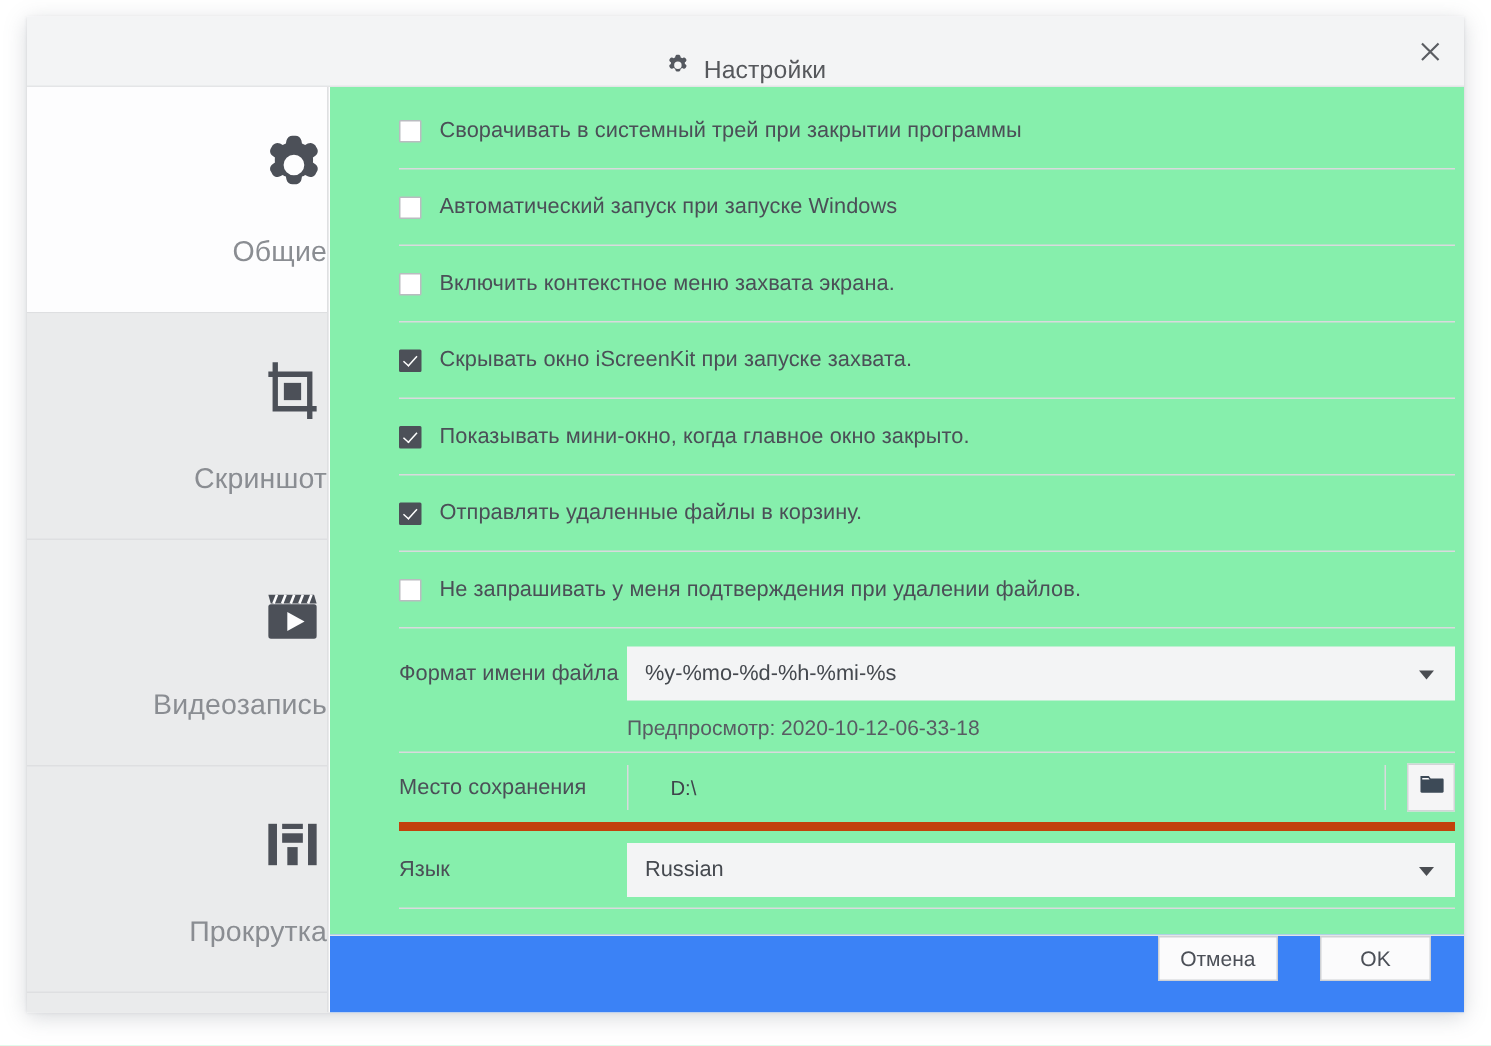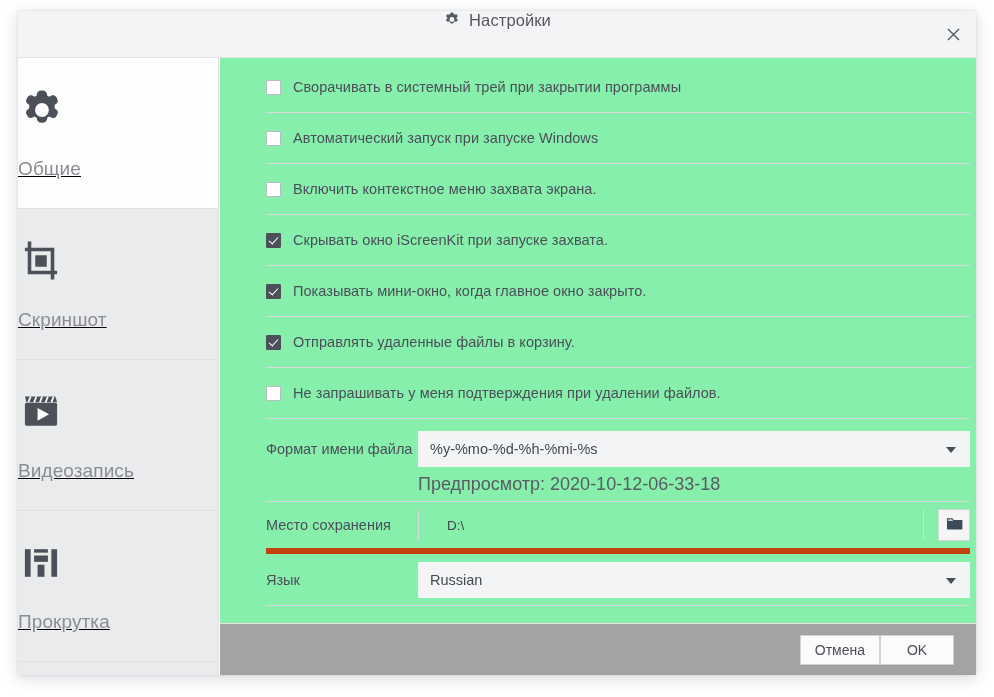--- a/index.html
+++ b/index.html
@@ -32,21 +32,21 @@
     background: #f3f4f5;
     border-bottom: 1px solid #e4e5e7;
     box-sizing: border-box;
   }
   #title-group {
     position: absolute;
     left: 0; top: 0;
     width: 958px;
     height: 46px;
     display: flex;
-    align-items: flex-start;
+    align-items: flex-end;
     justify-content: center;
     gap: 9px;
   }
   #title-gear { display: block; }
   #title-text {
     font-size: 16.5px;
     color: #56585c;
     letter-spacing: .1px;
   }
   #close-btn {
@@ -72,25 +72,24 @@
     border-right: 1px solid #dfe0e2;
     box-sizing: border-box;
   }
   .side-item {
     position: relative;
     height: 151px;
     box-sizing: border-box;
     border-bottom: 1px solid #dedfe1;
     display: flex;
     flex-direction: column;
-    align-items: flex-start;
+    align-items: flex-end;
     justify-content: center;
     gap: 24px;
     cursor: pointer;
-    text-decoration: underline;
   }
   .side-item.active {
     background: #fdfdfe;
     border-bottom: 1px solid #dedfe1;
   }
   .side-icon {
     height: 48px;
     display: flex;
     align-items: center;
     justify-content: center;
@@ -204,21 +203,21 @@
     left: 46px;
     width: 704px;
     height: 34px;
     display: flex;
     align-items: center;
     border-bottom: 1px solid #d9dadd;
     box-sizing: border-box;
   }
   #preview-text {
     margin-left: 152px;
-    font-size: 18px;
+    font-size: 14px;
     color: #585c63;
   }
 
   
   #save-row {
     height: 52px;
     display: flex;
     align-items: center;
     border-bottom: 6px solid #c2410c;
   }
@@ -262,28 +261,27 @@
     border-bottom: 1px solid #d9dadd;
   }
 
   
   #footer {
     position: absolute;
     left: 202px;
     top: 612px;
     width: 756px;
     height: 52px;
-    background: #a3a3a3;
+    background: #3b82f6;
     border-top: 1px solid #e3e4e6;
     box-sizing: border-box;
     display: flex;
-    align-items: center;
     justify-content: flex-end;
     padding-right: 22px;
-    gap: 0;
+    gap: 28px;
   }
   .fbtn {
     height: 30px;
     min-width: 74px;
     padding: 0 14px;
     background: #fbfbfc;
     border: 1px solid #cfd1d4;
     box-sizing: border-box;
     font-size: 14px;
     color: #4b4f57;

